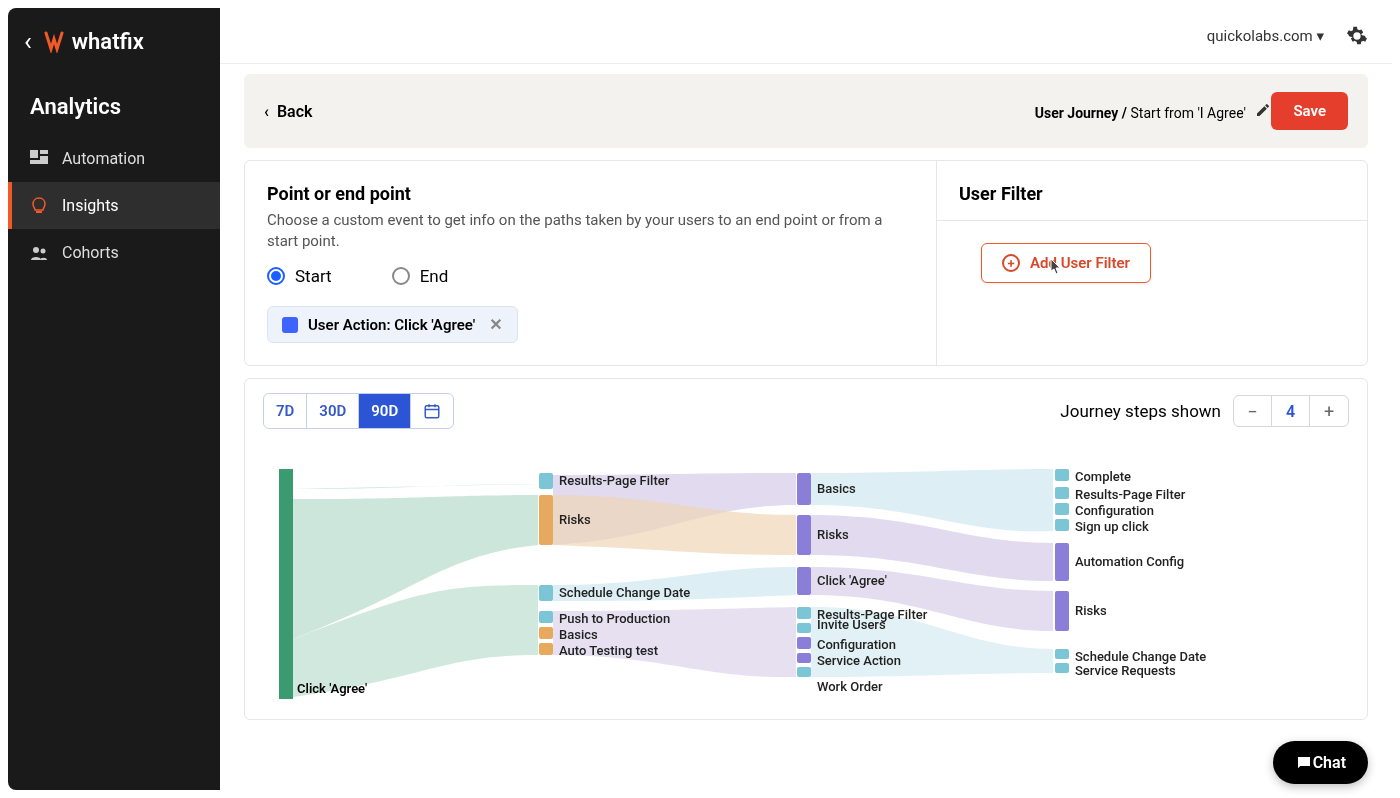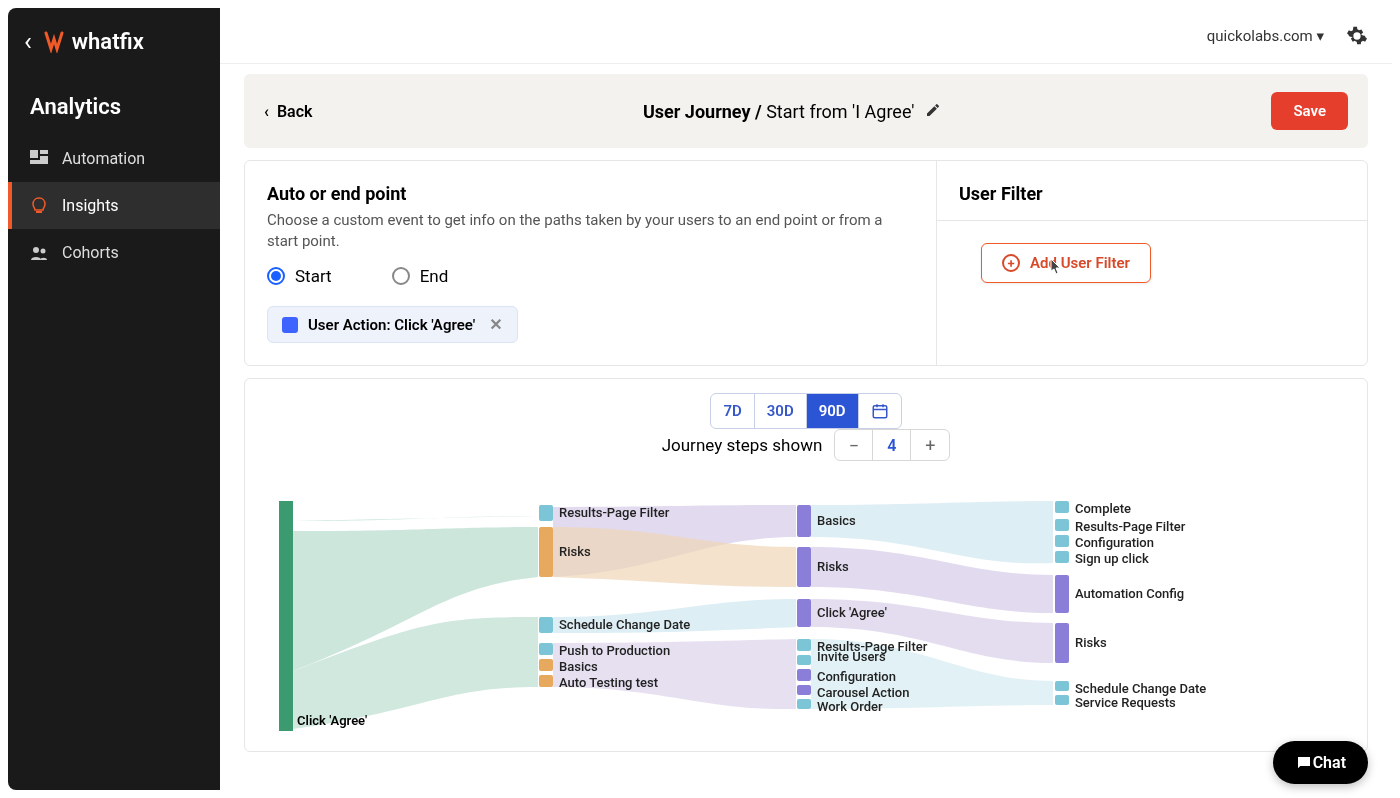--- a/index.html
+++ b/index.html
@@ -16,21 +16,21 @@
     .side-item.active { background: #2e2e2e; color: #fff; }
     .side-item.active::before { content:""; position:absolute; left:0; top:0; bottom:0; width:4px; background:#f05a28; }
     .side-item .icon { width: 18px; height:18px; display:inline-flex; align-items:center; justify-content:center; }
     .main { flex:1; display:flex; flex-direction:column; background:#fff; }
     .topbar { height:56px; display:flex; align-items:center; justify-content:flex-end; padding: 0 24px; gap:22px; border-bottom:1px solid #eee; }
     .domain-pill { font-size:15px; color:#333; cursor:pointer; }
     .gear { width:22px; height:22px; cursor:pointer; }
     .content { padding: 10px 24px 0 24px; display:flex; flex-direction:column; gap:12px; overflow:auto; }
     .breadcrumb-bar { background:#f4f2ee; border-radius:6px; padding: 18px 20px; display:flex; align-items:center; }
     .bc-back { display:flex; align-items:center; gap:8px; font-size:16px; font-weight:600; cursor:pointer; }
-    .bc-center { flex:1; text-align:center; font-size:18px; }
+    .bc-center { flex:1; text-align:right; font-size:14px; }
     .bc-center .bold { font-weight:700; }
     .bc-center .edit-icon { margin-left:6px; cursor:pointer; }
     .save-btn { background:#e63e2d; color:#fff; border:none; border-radius:6px; padding:10px 22px; font-size:15px; font-weight:600; cursor:pointer; }
     .panel-row { display:flex; gap:0; border:1px solid #e6e6e6; border-radius:6px; background:#fff; }
     .panel { padding:22px; }
     .panel.left { flex: 1; border-right:1px solid #e6e6e6; }
     .panel.right { width: 430px; }
     .panel h3 { font-size:18px; font-weight:700; margin-bottom:6px; }
     .panel p { font-size:15px; color:#555; margin-bottom:14px; line-height:1.4; }
     .radio-row { display:flex; gap:60px; margin: 10px 0 4px 0; }
@@ -39,21 +39,21 @@
     .radio.selected .circle { border-color:#1a5fff; }
     .radio.selected .circle::after { content:""; width:10px; height:10px; background:#1a5fff; border-radius:50%; }
     .outline-btn { border:1px solid #f05a28; color:#d8492a; background:#fff; border-radius:6px; padding:10px 18px; font-size:15px; font-weight:600; cursor:pointer; display:inline-flex; align-items:center; gap:8px; }
     .chip { display:inline-flex; align-items:center; gap:10px; background:#eef2fa; border:1px solid #dbe4f5; border-radius:6px; padding:8px 14px; margin-top:16px; font-size:15px; font-weight:600; }
     .chip .tag-icon { width:16px; height:16px; background:#3f63ff; border-radius:3px; }
     .chip .x { color:#888; cursor:pointer; font-size:16px; margin-left:4px; }
     .filter-body { padding:22px; }
     .add-filter-btn { border:1px solid #f05a28; color:#d8492a; background:#fff; border-radius:6px; padding:10px 20px; font-size:15px; font-weight:600; cursor:pointer; display:inline-flex; align-items:center; gap:10px; box-shadow:0 1px 3px rgba(0,0,0,0.08); }
     .plus-circle { width:18px; height:18px; border:2px solid #d8492a; border-radius:50%; display:inline-flex; align-items:center; justify-content:center; font-size:13px; line-height:1; }
     .journey-card { border:1px solid #e6e6e6; border-radius:6px; background:#fff; padding:14px 18px 0 18px; }
-    .jc-top { display:flex; align-items:center; justify-content:space-between; margin-bottom:10px;flex-direction:column; }
+    .jc-top { display:flex; align-items:center; justify-content:space-between; margin-bottom:10px; }
     .seg-group { display:inline-flex; border:1px solid #c7d0e6; border-radius:6px; overflow:hidden; }
     .seg { padding:8px 12px; font-size:15px; font-weight:600; color:#3658c9; cursor:pointer; border-right:1px solid #c7d0e6; }
     .seg:last-child { border-right:none; }
     .seg.active { background:#2c55d6; color:#fff; }
     .seg.cal { display:flex; align-items:center; }
     .steps-label { font-size:17px; margin-right:12px; }
     .stepper { display:inline-flex; border:1px solid #d7d7d7; border-radius:6px; overflow:hidden; }
     .step-btn { width:38px; height:30px; display:flex; align-items:center; justify-content:center; font-size:18px; color:#666; cursor:pointer; border-right:1px solid #d7d7d7; }
     .step-btn:last-child { border-right:none; }
     .step-val { width:38px; height:30px; display:flex; align-items:center; justify-content:center; font-size:16px; font-weight:600; color:#2c55d6; border-right:1px solid #d7d7d7; }
@@ -138,21 +138,21 @@
             <svg width="16" height="16" viewBox="0 0 24 24">
                 <path fill="#333" d="M3 17.25V21h3.75L17.81 9.94l-3.75-3.75L3 17.25zM20.71 7.04a1 1 0 000-1.41l-2.34-2.34a1 1 0 00-1.41 0l-1.83 1.83 3.75 3.75 1.83-1.83z"></path>
               </svg>
           </span>
         </div>
         <button class="save-btn">Save</button>
       </div>
 
       <div class="panel-row">
         <div class="panel left">
-          <h3>Auto or end point</h3>
+          <h3>Point or end point</h3>
           <p>Choose a custom event to get info on the paths taken by your users to an end point or from a start point.</p>
           <div class="radio-row">
             <label class="radio selected">
               <span class="circle"></span>
               <span>Start</span>
             </label>
             <label class="radio">
               <span class="circle"></span>
               <span>End</span>
             </label>
@@ -241,23 +241,23 @@
             <div class="node-label" style="left: 554px; top: 88px;">Risks</div>
             <div class="node-bar" style="left: 534px; top: 128px; height: 28px; background: rgb(138, 126, 217);"></div>
             <div class="node-label" style="left: 554px; top: 134px;">Click 'Agree'</div>
             <div class="node-bar" style="left: 534px; top: 168px; height: 12px; background: rgb(123, 197, 214);"></div>
             <div class="node-label" style="left: 554px; top: 168px;">Results-Page Filter</div>
             <div class="node-bar" style="left: 534px; top: 184px; height: 10px; background: rgb(123, 197, 214);"></div>
             <div class="node-label" style="left: 554px; top: 178px;">Invite Users</div>
             <div class="node-bar" style="left: 534px; top: 198px; height: 12px; background: rgb(138, 126, 217);"></div>
             <div class="node-label" style="left: 554px; top: 198px;">Configuration</div>
             <div class="node-bar" style="left: 534px; top: 214px; height: 10px; background: rgb(138, 126, 217);"></div>
-            <div class="node-label" style="left: 554px; top: 214px;">Carousel Action</div>
+            <div class="node-label" style="left: 554px; top: 214px;">Service Action</div>
             <div class="node-bar" style="left: 534px; top: 228px; height: 10px; background: rgb(123, 197, 214);"></div>
-            <div class="node-label" style="left: 554px; top: 228px;">Work Order</div>
+            <div class="node-label" style="left: 554px; top: 240px;">Work Order</div>
             <div class="node-bar" style="left: 792px; top: 30px; height: 12px; background: rgb(123, 197, 214);"></div>
             <div class="node-label" style="left: 812px; top: 30px;">Complete</div>
             <div class="node-bar" style="left: 792px; top: 48px; height: 12px; background: rgb(123, 197, 214);"></div>
             <div class="node-label" style="left: 812px; top: 48px;">Results-Page Filter</div>
             <div class="node-bar" style="left: 792px; top: 64px; height: 12px; background: rgb(123, 197, 214);"></div>
             <div class="node-label" style="left: 812px; top: 64px;">Configuration</div>
             <div class="node-bar" style="left: 792px; top: 80px; height: 12px; background: rgb(123, 197, 214);"></div>
             <div class="node-label" style="left: 812px; top: 80px;">Sign up click</div>
             <div class="node-bar" style="left: 792px; top: 104px; height: 38px; background: rgb(138, 126, 217);"></div>
             <div class="node-label" style="left: 812px; top: 115px;">Automation Config</div>

